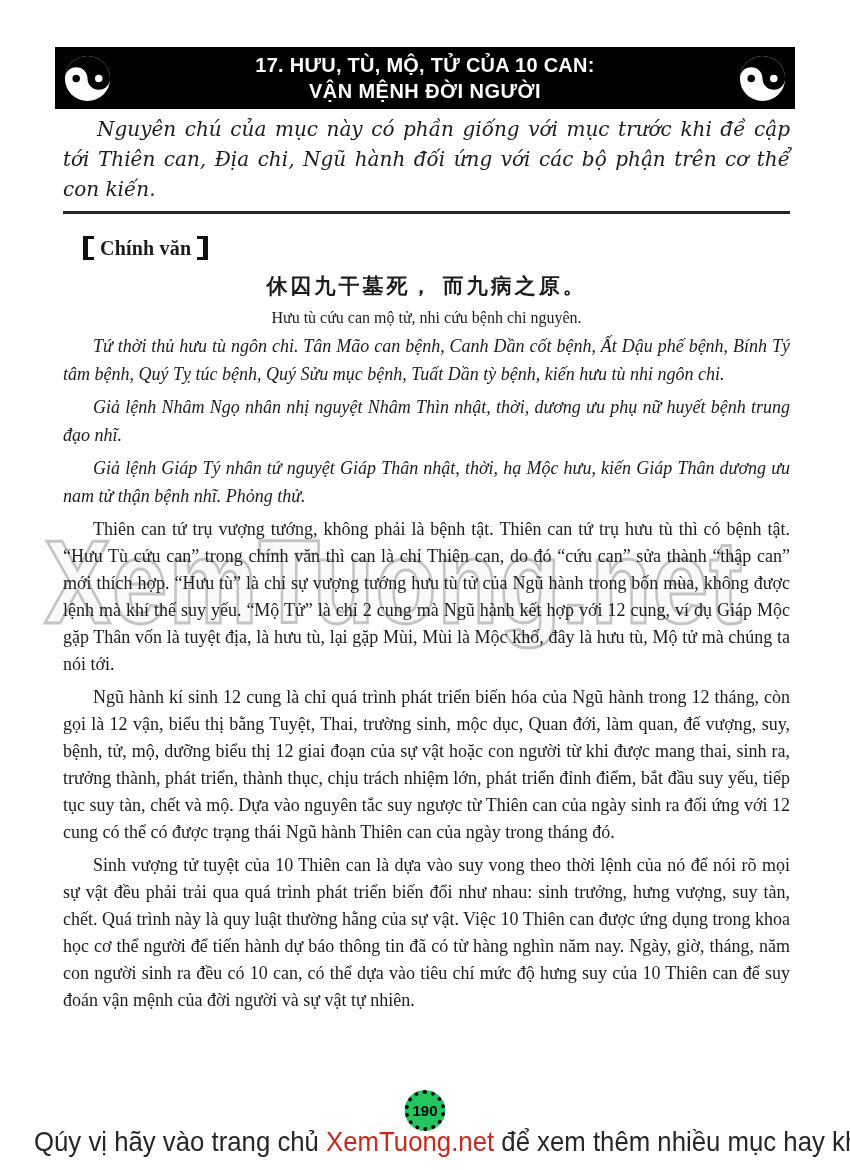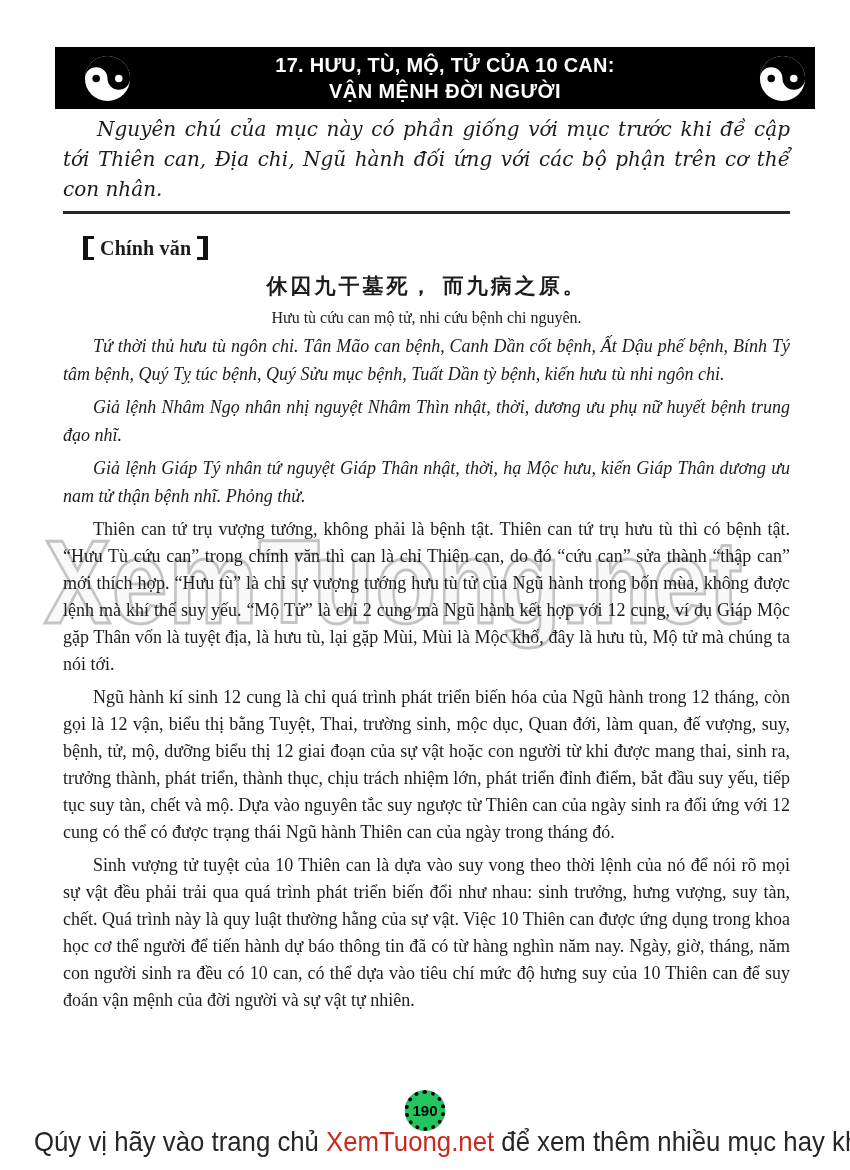--- a/index.html
+++ b/index.html
@@ -5,21 +5,20 @@
   html,body { margin:0; padding:0; }
   body {
     width:850px; height:1170px; position:relative; overflow:hidden;
     background:#ffffff; font-family:"Liberation Serif", serif; color:#1c1c1c;
   }
   
   .header-bar {
     position:absolute; left:55px; top:47px; width:740px; height:62px;
     background:#000; display:flex; align-items:center; justify-content:space-between;
     z-index:2;
-    padding-left:20px;
   }
   .yinyang { width:47px; height:47px; margin:0 9px; transform:rotate(-90deg); flex:0 0 auto; }
   .titles { flex:1; text-align:center; color:#fff; font-family:"Liberation Sans", sans-serif; font-weight:bold; transform:scaleX(0.95); }
   .title-line1 { font-size:21px; letter-spacing:0.3px; }
   .title-line2 { font-size:21px; margin-top:2px; letter-spacing:0.5px; }
   
   .content { position:absolute; left:63px; top:114px; width:727px; z-index:1; }
   .intro {
     font-style:italic; font-size:20px; line-height:30px; text-align:justify;
     text-indent:34px; margin:0; font-family:"DejaVu Serif", serif;
@@ -84,21 +83,21 @@
   </div>
   <svg class="yinyang" viewBox="0 0 100 100">
     <circle cx="50" cy="50" r="48" fill="#ffffff"></circle>
     <path d="M50 2 a48 48 0 0 1 0 96 a24 24 0 0 1 0 -48 a24 24 0 0 0 0 -48 Z" fill="#000000"></path>
     <circle cx="50" cy="26" r="8" fill="#000000"></circle>
     <circle cx="50" cy="74" r="8" fill="#ffffff"></circle>
   </svg>
 </div>
 
 <div class="content">
-  <p class="intro">Nguyên chú của mục này có phần giống với mục trước khi đề cập tới Thiên can, Địa chi, Ngũ hành đối ứng với các bộ phận trên cơ thể con nhân.</p>
+  <p class="intro">Nguyên chú của mục này có phần giống với mục trước khi đề cập tới Thiên can, Địa chi, Ngũ hành đối ứng với các bộ phận trên cơ thể con kiến.</p>
   <hr class="rule">
 
   <div class="section-heading">
     <span class="bracket left"></span>
     <span>Chính văn</span>
     <span class="bracket right"></span>
   </div>
   <div class="chinese-line">休囚九干墓死， 而九病之原。</div>
   <div class="translit-line">Hưu tù cứu can mộ tử, nhi cứu bệnh chi nguyên.</div>
 

